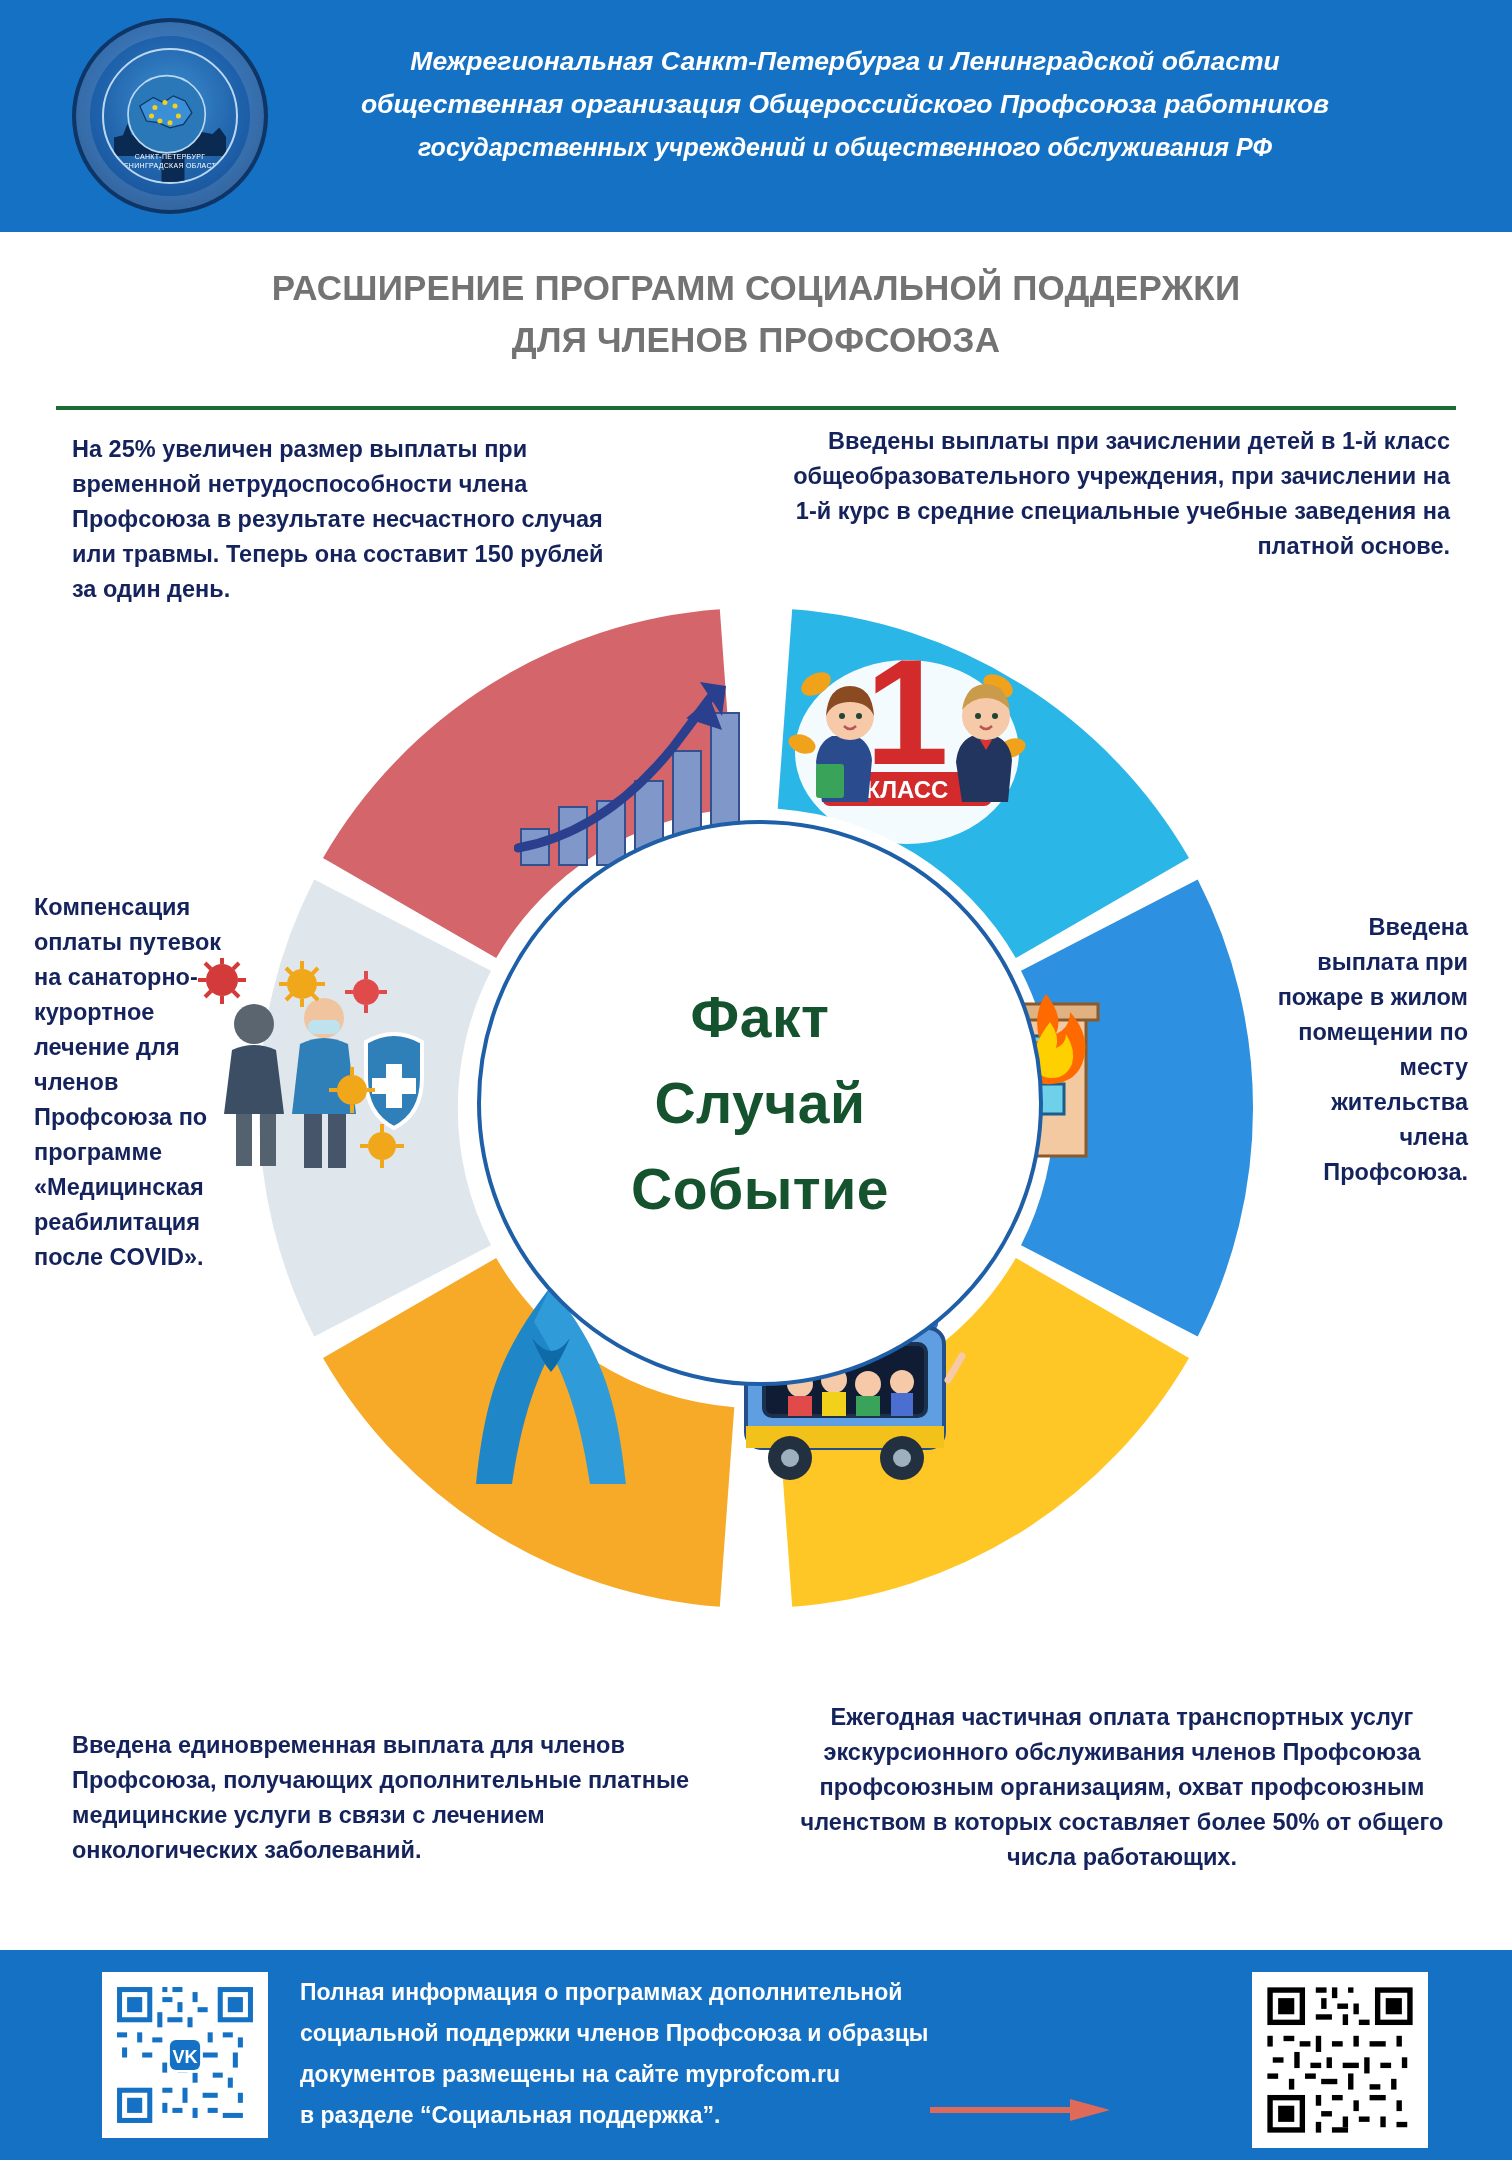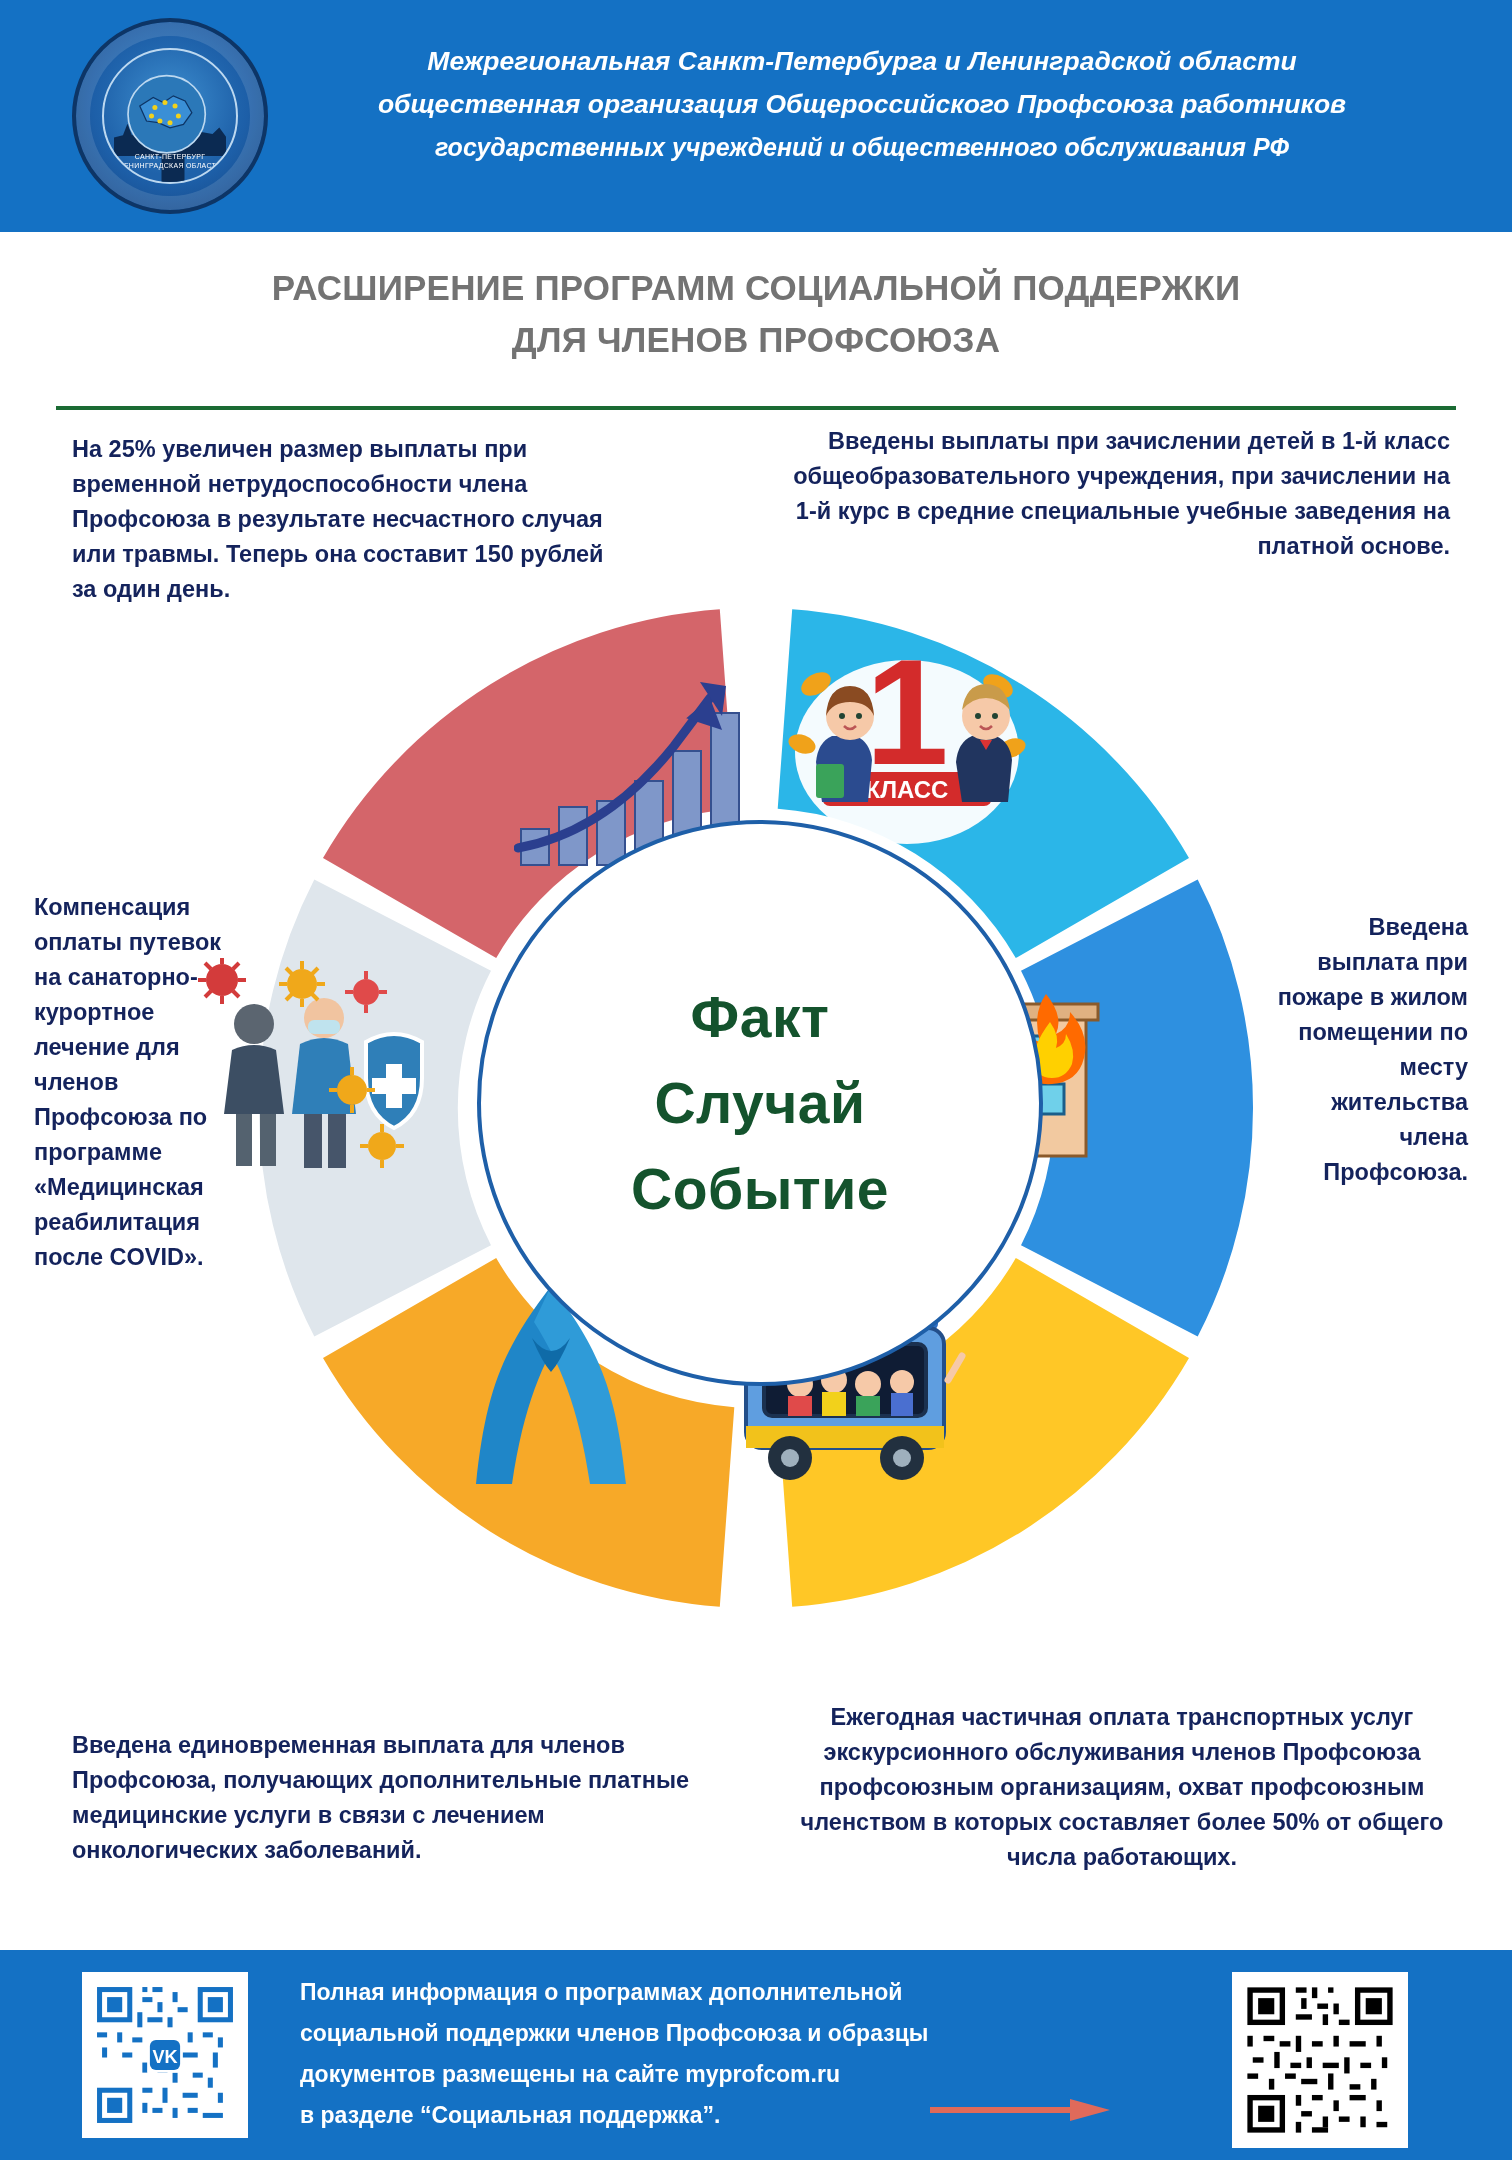--- a/index.html
+++ b/index.html
@@ -51,21 +51,21 @@
   }
   .logo .skyline{
     position:absolute;left:10px;right:10px;bottom:26px;height:46px;background:#0b2a52;
     clip-path:polygon(0 60%,8% 55%,12% 30%,16% 55%,24% 52%,30% 24%,36% 52%,46% 50%,52% 10%,58% 50%,66% 46%,72% 26%,78% 48%,88% 52%,94% 38%,100% 58%,100% 100%,0 100%);
   }
   .logo .band{
     position:absolute;left:0;bottom:12px;width:100%;text-align:center;
     font-size:7px;color:#ffffff;letter-spacing:.3px;line-height:9px;
   }
   .header-title{
-    position:absolute;left:312px;top:40px;width:1100px;
+    position:absolute;left:295px;top:40px;width:1100px;
     color:#ffffff;font-weight:bold;font-style:italic;
     font-size:26.5px;line-height:43px;text-align:center;
   }
   .header-title .l3{font-size:25px;}
 
   
   .main-title{
     position:absolute;left:0;top:262px;width:1512px;text-align:center;
     color:#737373;font-weight:bold;font-size:35px;line-height:52px;
     letter-spacing:.2px;
@@ -118,21 +118,21 @@
   .art-ribbon{left:190px;top:690px;width:210px;height:220px;}
 
   
   .art-covid{left:-80px;top:370px;width:280px;height:230px;}
 
   
   .footer{
     position:absolute;left:0;top:1950px;width:1512px;height:210px;background:#1471c4;
   }
   .qr{
-    position:absolute;background:#ffffff;padding:10px;box-sizing:border-box;
+    position:absolute;background:#ffffff;padding:10px;box-sizing:border-box;margin-left:20px;
   }
   .qr-left{left:82px;top:1972px;width:166px;height:166px;}
   .qr-right{left:1232px;top:1972px;width:176px;height:176px;}
   .qr canvas, .qr .qrimg{width:100%;height:100%;}
   .footer-text{
     position:absolute;left:300px;top:1972px;width:900px;
     color:#ffffff;font-weight:bold;font-size:23px;line-height:41px;text-align:justify;
   }
   .footer-text .lastline{text-align:left;}
   .arrow-red{

